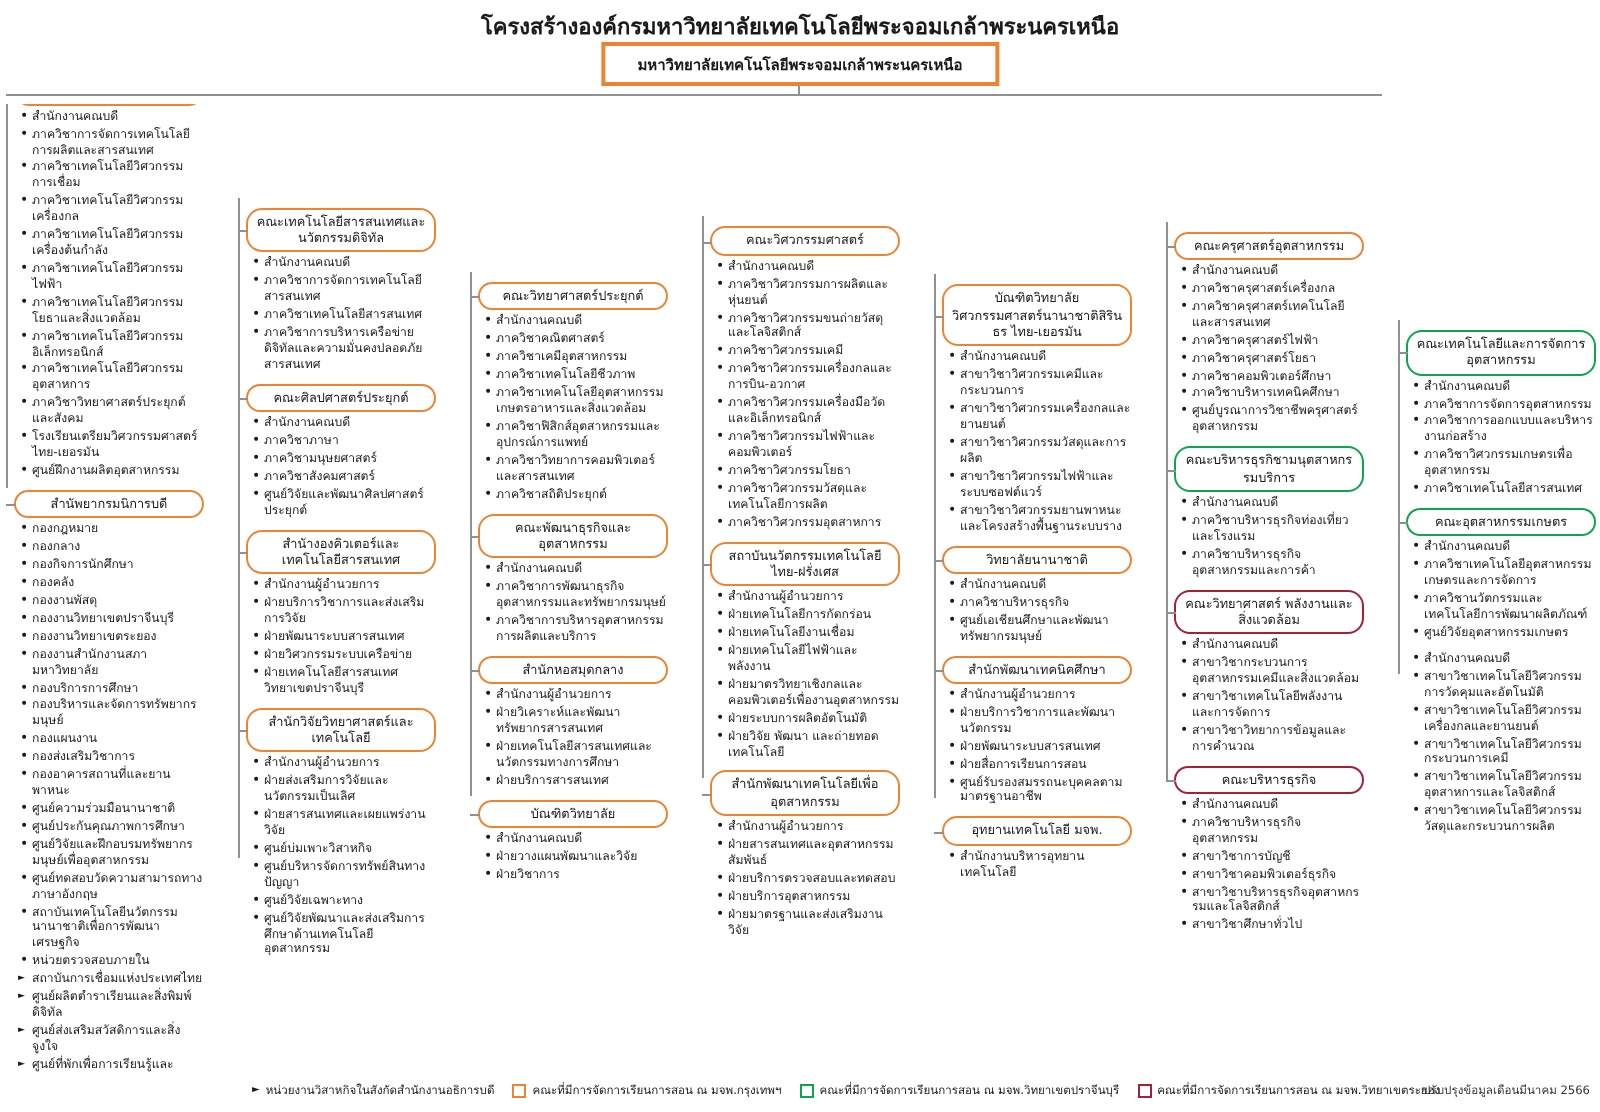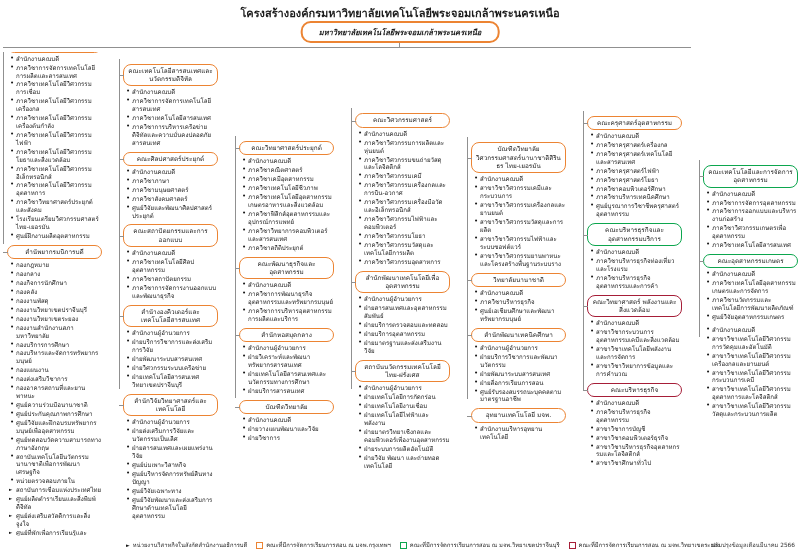--- a/index.html
+++ b/index.html
@@ -6,22 +6,22 @@
   body{
     width:800px;height:556px;position:relative;overflow:hidden;background:#fff;
     font-family:"DejaVu Sans","Liberation Sans",sans-serif;color:#1a1a1a;
   }
   .title{
     position:absolute;top:4px;left:0;width:100%;text-align:center;
     font-size:11px;font-weight:bold;
   }
   .root-box{
     position:absolute;top:21px;left:50%;transform:translateX(-50%);
-    border:2px solid var(--orange);border-radius:10px;background:#fff;
-    font-size:7.5px;font-weight:bold;padding:3px 16px;white-space:nowrap;z-index:2;font-style:italic;
+    border:2px solid var(--orange);border-radius:0;background:#fff;
+    font-size:7.5px;font-weight:bold;padding:3px 16px;white-space:nowrap;z-index:2;
   }
   .root-drop{position:absolute;left:399px;top:37px;width:1px;height:10px;background:#909090;}
   .trunk{position:absolute;top:47px;height:1px;background:#909090;}
   #columns{
     position:absolute;top:52px;left:2px;right:2px;bottom:20px;
     display:flex;gap:16px;align-items:center;overflow:hidden;
   }
   .col{flex:1 1 0;position:relative;padding-left:5px;min-width:0;}
   .col::before{
     content:'';position:absolute;left:1px;top:-5px;width:1px;
@@ -120,29 +120,20 @@
         <div class="group-header" style="--c: #EC8433;">คณะศิลปศาสตร์ประยุกต์</div>
         <ul class="items">
           <li class="item">สำนักงานคณบดี</li>
           <li class="item">ภาควิชาภาษา</li>
           <li class="item">ภาควิชามนุษยศาสตร์</li>
           <li class="item">ภาควิชาสังคมศาสตร์</li>
           <li class="item">ศูนย์วิจัยและพัฒนาศิลปศาสตร์ประยุกต์</li>
         </ul>
       </div>
       <div class="group">
-        <div class="group-header" style="--c: #EC8433;">คณะสถาปัตยกรรมและการออกแบบ</div>
-        <ul class="items">
-          <li class="item">สำนักงานคณบดี</li>
-          <li class="item">ภาควิชาเทคโนโลยีศิลปอุตสาหกรรม</li>
-          <li class="item">ภาควิชาสถาปัตยกรรม</li>
-          <li class="item">ภาควิชาการจัดการงานออกแบบและพัฒนาธุรกิจ</li>
-        </ul>
-      </div>
-      <div class="group">
         <div class="group-header" style="--c: #EC8433;">สำนัางองคิวเตอร์และเทคโนโลยีสารสนเทศ</div>
         <ul class="items">
           <li class="item">สำนักงานผู้อำนวยการ</li>
           <li class="item">ฝ่ายบริการวิชาการและส่งเสริมการวิจัย</li>
           <li class="item">ฝ่ายพัฒนาระบบสารสนเทศ</li>
           <li class="item">ฝ่ายวิศวกรรมระบบเครือข่าย</li>
           <li class="item">ฝ่ายเทคโนโลยีสารสนเทศวิทยาเขตปราจีนบุรี</li>
         </ul>
       </div>
       <div class="group">
@@ -208,39 +199,39 @@
           <li class="item">ภาควิชาวิศวกรรมเคมี</li>
           <li class="item">ภาควิชาวิศวกรรมเครื่องกลและการบิน-อวกาศ</li>
           <li class="item">ภาควิชาวิศวกรรมเครื่องมือวัดและอิเล็กทรอนิกส์</li>
           <li class="item">ภาควิชาวิศวกรรมไฟฟ้าและคอมพิวเตอร์</li>
           <li class="item">ภาควิชาวิศวกรรมโยธา</li>
           <li class="item">ภาควิชาวิศวกรรมวัสดุและเทคโนโลยีการผลิต</li>
           <li class="item">ภาควิชาวิศวกรรมอุตสาหการ</li>
         </ul>
       </div>
       <div class="group">
-        <div class="group-header" style="--c: #EC8433;">สำนักพัฒนาเทคโนโลยีเพื่ออุตสาหกรรม</div>
-        <ul class="items">
-          <li class="item">สำนักงานผู้อำนวยการ</li>
-          <li class="item">ฝ่ายสารสนเทศและอุตสาหกรรมสัมพันธ์</li>
-          <li class="item">ฝ่ายบริการตรวจสอบและทดสอบ</li>
-          <li class="item">ฝ่ายบริการอุตสาหกรรม</li>
-          <li class="item">ฝ่ายมาตรฐานและส่งเสริมงานวิจัย</li>
-        </ul>
-      </div>
-      <div class="group">
         <div class="group-header" style="--c: #EC8433;">สถาบันนวัตกรรมเทคโนโลยีไทย-ฝรั่งเศส</div>
         <ul class="items">
           <li class="item">สำนักงานผู้อำนวยการ</li>
           <li class="item">ฝ่ายเทคโนโลยีการกัดกร่อน</li>
           <li class="item">ฝ่ายเทคโนโลยีงานเชื่อม</li>
           <li class="item">ฝ่ายเทคโนโลยีไฟฟ้าและพลังงาน</li>
           <li class="item">ฝ่ายมาตรวิทยาเชิงกลและคอมพิวเตอร์เพื่องานอุตสาหกรรม</li>
           <li class="item">ฝ่ายระบบการผลิตอัตโนมัติ</li>
           <li class="item">ฝ่ายวิจัย พัฒนา และถ่ายทอดเทคโนโลยี</li>
+        </ul>
+      </div>
+      <div class="group">
+        <div class="group-header" style="--c: #EC8433;">สำนักพัฒนาเทคโนโลยีเพื่ออุตสาหกรรม</div>
+        <ul class="items">
+          <li class="item">สำนักงานผู้อำนวยการ</li>
+          <li class="item">ฝ่ายสารสนเทศและอุตสาหกรรมสัมพันธ์</li>
+          <li class="item">ฝ่ายบริการตรวจสอบและทดสอบ</li>
+          <li class="item">ฝ่ายบริการอุตสาหกรรม</li>
+          <li class="item">ฝ่ายมาตรฐานและส่งเสริมงานวิจัย</li>
         </ul>
       </div>
     </div>
     <div class="col" style="--spine-h: 262px;">
       <div class="group">
         <div class="group-header" style="--c: #EC8433;">บัณฑิตวิทยาลัยวิศวกรรมศาสตร์นานาชาติสิรินธร ไทย-เยอรมัน</div>
         <ul class="items">
           <li class="item">สำนักงานคณบดี</li>
           <li class="item">สาขาวิชาวิศวกรรมเคมีและกระบวนการ</li>
           <li class="item">สาขาวิชาวิศวกรรมเครื่องกลและยานยนต์</li>
@@ -282,21 +273,21 @@
           <li class="item">ภาควิชาครุศาสตร์เครื่องกล</li>
           <li class="item">ภาควิชาครุศาสตร์เทคโนโลยีและสารสนเทศ</li>
           <li class="item">ภาควิชาครุศาสตร์ไฟฟ้า</li>
           <li class="item">ภาควิชาครุศาสตร์โยธา</li>
           <li class="item">ภาควิชาคอมพิวเตอร์ศึกษา</li>
           <li class="item">ภาควิชาบริหารเทคนิคศึกษา</li>
           <li class="item">ศูนย์บูรณาการวิชาชีพครุศาสตร์อุตสาหกรรม</li>
         </ul>
       </div>
       <div class="group">
-        <div class="group-header" style="--c: #0CA64E;">คณะบริหารธุรกิจและอุตสาหกรรมบริการ</div>
+        <div class="group-header" style="--c: #0CA64E;">คณะบริหารธุรกิชามนุตสาหกรรมบริการ</div>
         <ul class="items">
           <li class="item">สำนักงานคณบดี</li>
           <li class="item">ภาควิชาบริหารธุรกิจท่องเที่ยวและโรงแรม</li>
           <li class="item">ภาควิชาบริหารธุรกิจอุตสาหกรรมและการค้า</li>
         </ul>
       </div>
       <div class="group">
         <div class="group-header" style="--c: #A61E38;">คณะวิทยาศาสตร์ พลังงานและสิ่งแวดล้อม</div>
         <ul class="items">
           <li class="item">สำนักงานคณบดี</li>

